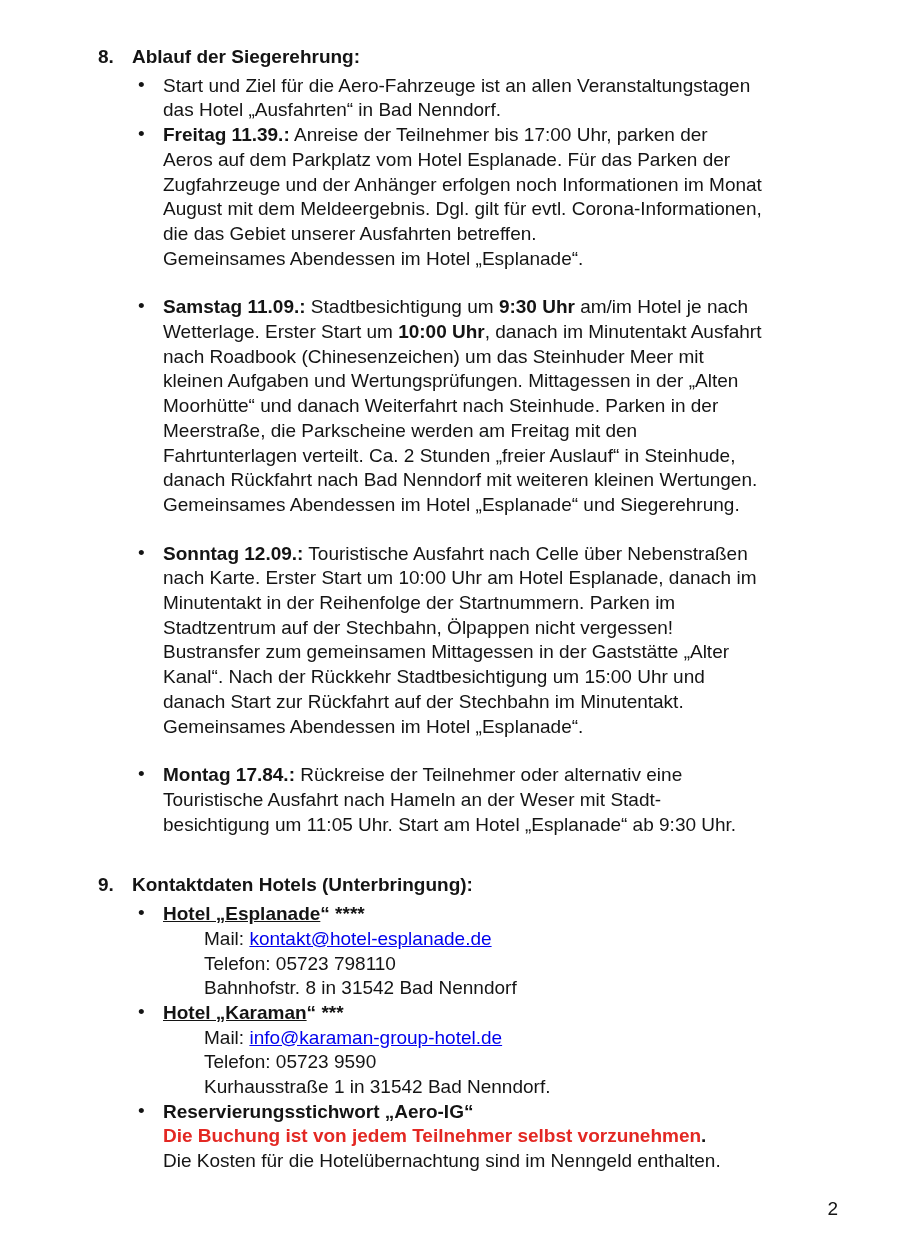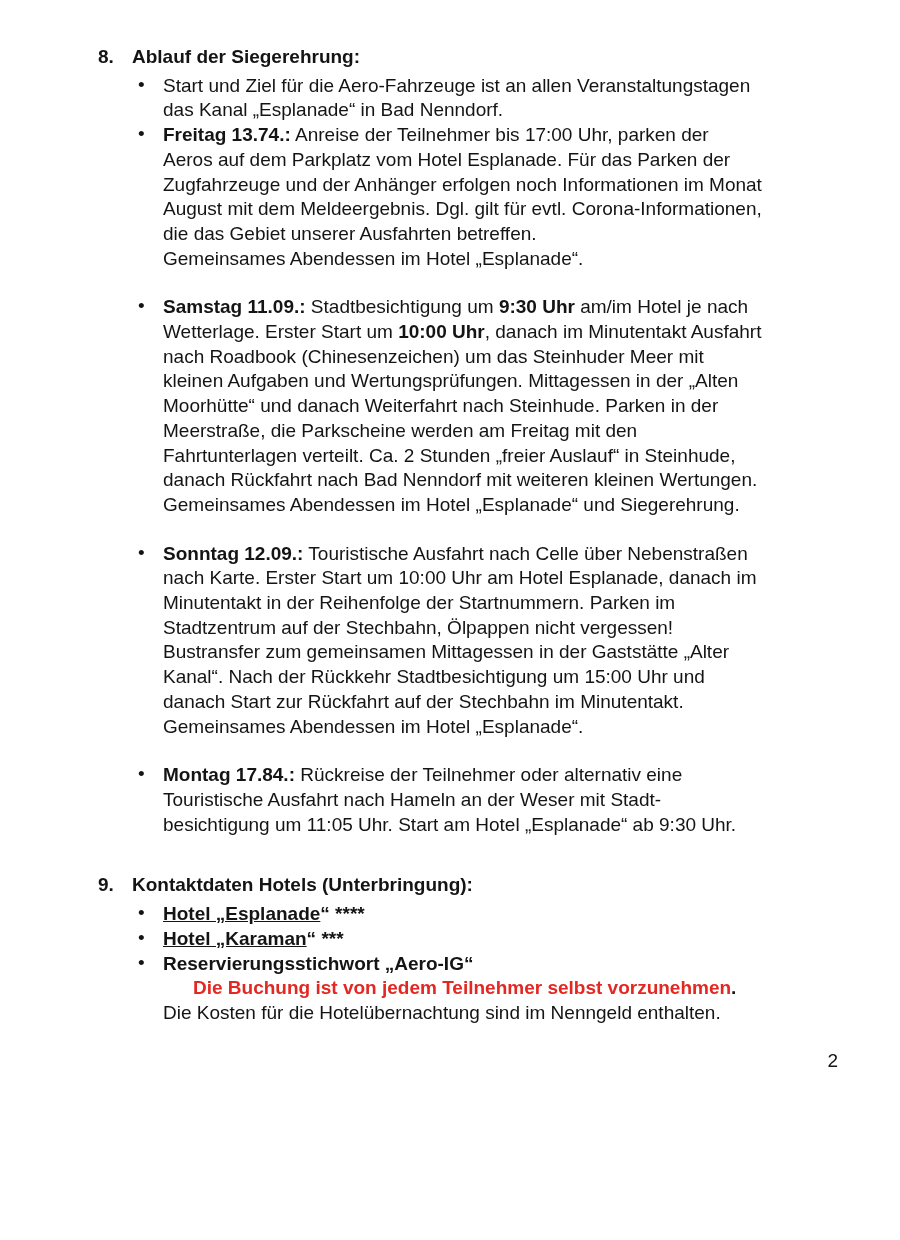--- a/index.html
+++ b/index.html
@@ -37,25 +37,25 @@
 
   <div class="heading">
     <span class="hnum">8.</span>
     <span>Ablauf der Siegerehrung:</span>
   </div>
 
   <ul class="blist">
     <li>
       <span class="marker">•</span>
       <div class="rich"><span>Start und Ziel für die Aero-Fahrzeuge ist an allen Veranstaltungstagen
-das Kanal „Esplanade“ in Bad Nenndorf.</span></div>
+das Hotel „Ausfahrten“ in Bad Nenndorf.</span></div>
     </li>
     <li class="gap">
       <span class="marker">•</span>
-      <div class="rich"><span class="b">Freitag 13.74.:</span><span> Anreise der Teilnehmer bis 17:00 Uhr, parken der
+      <div class="rich"><span class="b">Freitag 11.39.:</span><span> Anreise der Teilnehmer bis 17:00 Uhr, parken der
 Aeros auf dem Parkplatz vom Hotel Esplanade. Für das Parken der
 Zugfahrzeuge und der Anhänger erfolgen noch Informationen im Monat
 August mit dem Meldeergebnis. Dgl. gilt für evtl. Corona-Informationen,
 die das Gebiet unserer Ausfahrten betreffen.
 Gemeinsames Abendessen im Hotel „Esplanade“.</span></div>
     </li>
     <li class="gap">
       <span class="marker">•</span>
       <div class="rich"><span class="b">Samstag 11.09.:</span><span> Stadtbesichtigung um </span><span class="b">9:30 Uhr</span><span> am/im Hotel je nach
 Wetterlage. Erster Start um </span><span class="b">10:00 Uhr</span><span>, danach im Minutentakt Ausfahrt
@@ -88,29 +88,35 @@
 
   <div class="heading sec9">
     <span class="hnum">9.</span>
     <span>Kontaktdaten Hotels (Unterbringung):</span>
   </div>
 
   <ul class="blist">
     <li>
       <span class="marker">•</span>
       <div class="rich"><span class="b u">Hotel „Esplanade</span><span class="b">“ ****</span></div>
+      <div class="rich details"><span>Mail: </span><a class="link" href="#">kontakt@hotel-esplanade.de</a><span>
+Telefon: 05723 798110
+Bahnhofstr. 8 in 31542 Bad Nenndorf</span></div>
     </li>
     <li>
       <span class="marker">•</span>
       <div class="rich"><span class="b u">Hotel „Karaman</span><span class="b">“ ***</span></div>
+      <div class="rich details"><span>Mail: </span><a class="link" href="#">info@karaman-group-hotel.de</a><span>
+Telefon: 05723 9590
+Kurhausstraße 1 in 31542 Bad Nenndorf.</span></div>
     </li>
     <li>
       <span class="marker">•</span>
       <div class="rich"><span class="b">Reservierungsstichwort „Aero-IG“</span><span>
-</span><span class="b" style="color: rgb(227, 40, 35); margin-left: 30px;">Die Buchung ist von jedem Teilnehmer selbst vorzunehmen</span><span class="b">.</span><span>
+</span><span class="b" style="color: rgb(227, 40, 35);">Die Buchung ist von jedem Teilnehmer selbst vorzunehmen</span><span class="b">.</span><span>
 Die Kosten für die Hotelübernachtung sind im Nenngeld enthalten.</span></div>
     </li>
   </ul>
 
   <div class="footer">
     <span>2</span>
   </div>
 
 </div>
 

